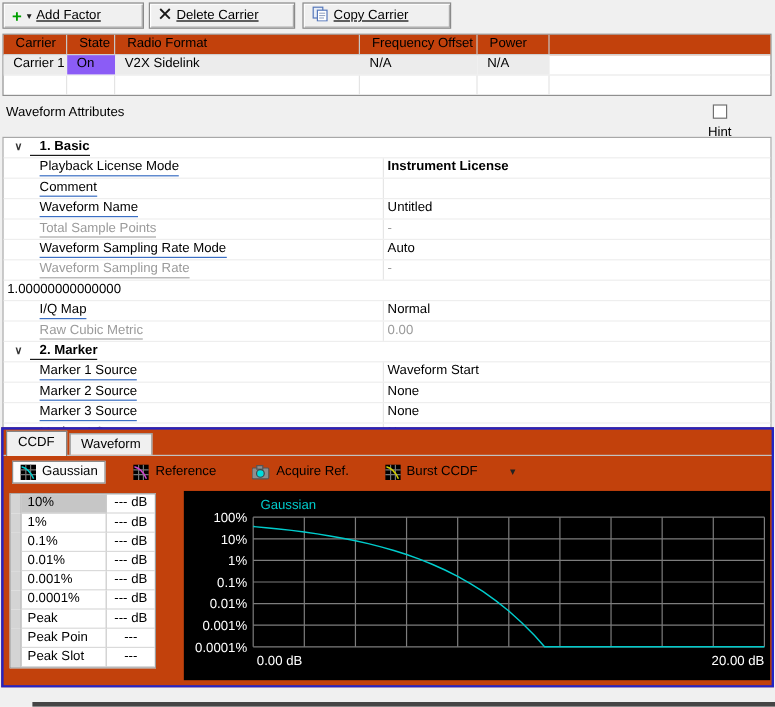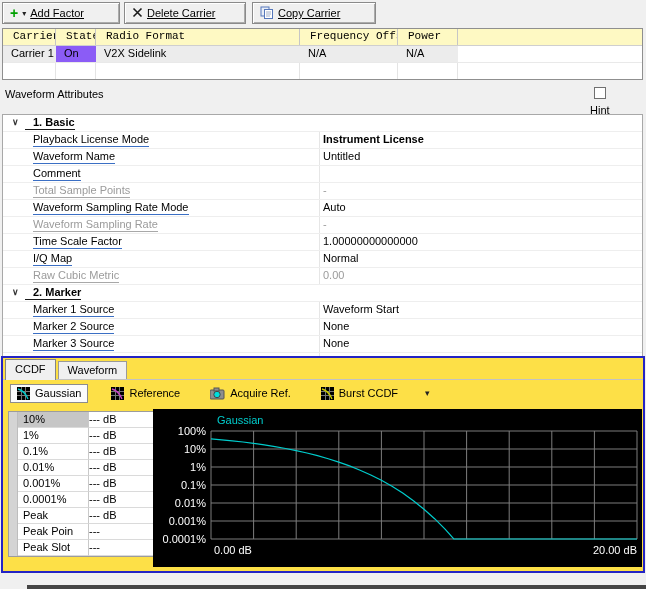--- a/index.html
+++ b/index.html
@@ -14,21 +14,21 @@
   .tbtn .lbl { text-decoration:underline; white-space:nowrap; }
   #btn-add  { left:2px;   width:118px; }
   #btn-del  { left:124px; width:122px; }
   #btn-copy { left:252px; width:124px; }
   .plus { color:#00a000; font-weight:bold; font-size:14px; line-height:12px; }
   .mini-arrow { font-size:8px; color:#222; }
 
   
   #carrier-table { position:absolute; left:2px; top:28px; width:641px; background:#fff;
                    border:1px solid #8f8f8f; box-sizing:border-box; }
-  .ct-header { display:flex; height:16px; background:#fef9c3; border-bottom:1px solid #cfcfcf;font-family:Liberation Mono, monospace; }
+  .ct-header { display:flex; height:16px; background:#c2410c; border-bottom:1px solid #cfcfcf; }
   .ct-hcell { box-sizing:border-box; padding-left:10px; line-height:15px; border-right:1px solid #c6c6c6; overflow:hidden; white-space:nowrap; }
   .ct-row { display:flex; height:16px; border-bottom:1px solid #e9e9e9; }
   .ct-row:last-child { border-bottom:none; }
   .ct-cell { box-sizing:border-box; padding-left:8px; line-height:15px; overflow:hidden; white-space:nowrap; border-right:1px solid #e4e4e4; }
 
   
   #wa-title { position:absolute; left:5px; top:88px; }
   #hint-box { position:absolute; left:590px; top:87px; display:flex; align-items:center; gap:5px;flex-direction:column; }
   .checkbox { width:12px; height:12px; background:#fff; border:1px solid #707070; box-sizing:border-box; }
 
@@ -41,42 +41,42 @@
   .pg-sec-label { display:inline-block; height:14px; border-bottom:1px solid #1a1a1a; padding-left:8px; }
   .pg-label-cell { width:317px; box-sizing:border-box; padding-left:30px; border-right:1px solid #e6e6e6; overflow:hidden; white-space:nowrap; }
   .pg-label { display:inline-block; height:14px; border-bottom:1px solid #3b6fc4; }
   .pg-value { padding-left:3px; white-space:nowrap; }
   .pg-row.disabled .pg-label { color:#9b9b9b; border-bottom-color:#a8a8a8; }
   .pg-row.disabled .pg-value { color:#9b9b9b; }
   .pg-value.bold { font-weight:bold; }
 
   
   #bottom-panel { position:absolute; left:1px; top:356px; width:644px; height:217px;
-                  border:2px solid #2424c4; background:#fde047; box-sizing:border-box; }
+                  border:2px solid #2424c4; background:#c2410c; box-sizing:border-box; }
   .tab-bar { height:21px; display:flex; align-items:flex-end; padding-left:2px;
              border-bottom:1px solid #c2c2c2; }
   .tab { border:1px solid #9a9a9a; border-bottom:none; background:#f0f0f0;
          padding:0 9px; height:17px; line-height:17px; margin-right:2px; }
   .tab.active { height:20px; line-height:19px; margin-bottom:-1px; border-color:#858585; }
   .ccdf-toolbar { height:26px; display:flex; align-items:center; padding-left:7px; gap:16px; }
   .cbtn { display:flex; align-items:center; gap:5px; padding:2px 6px; border:1px solid transparent; }
   .cbtn.active { border:1px solid #8c8c8c; background:#fbfbfb; }
   .cbtn svg { display:block; }
   .dd-arrow { font-size:9px; color:#222; padding:2px 4px; }
   .panel-content { position:relative; height:164px; }
 
   
   #stats-table { position:absolute; left:5px; top:5px; background:#fff;
                  border:1px solid #9c9c9c; }
   .st-row { display:flex; height:16px; }
   .st-strip { width:9px; background:#d4d4d4; border-right:1px solid #bdbdbd; box-sizing:border-box; }
   .st-label { width:71px; box-sizing:border-box; padding-left:5px; line-height:15px;
               border-right:1px solid #c9c9c9; border-bottom:1px solid #dadada; overflow:hidden; white-space:nowrap; }
-  .st-value { width:64px; box-sizing:border-box; padding-left:0; line-height:15px;
-              border-bottom:1px solid #dadada; white-space:nowrap; }
+  .st-value { width:40px; box-sizing:border-box; padding-left:0; line-height:15px;
+              border-bottom:1px solid #dadada; white-space:nowrap;text-align:center; }
   .st-row.first .st-label { background:#c6c6c6; }
 
   
   #ccdf-chart { position:absolute; left:150px; top:3px; }
 
   
   #status-area { position:absolute; left:0; top:573px; width:646px; height:16px; background:#f0f0f0; }
   #taskbar-strip { position:absolute; left:27px; bottom:0; width:619px; height:4px; background:#454545; }
 </style>
 </head>
@@ -140,41 +140,40 @@
   <div id="prop-grid">
       <div class="pg-row section">
         <span class="pg-chevron">∨</span>
         <span class="pg-sec-label">1. Basic</span>
       </div>
       <div class="pg-row">
         <div class="pg-label-cell"><span class="pg-label">Playback License Mode</span></div>
         <div class="pg-value bold">Instrument License</div>
       </div>
       <div class="pg-row">
+        <div class="pg-label-cell"><span class="pg-label">Comment</span></div>
+        <div class="pg-value"></div>
+      </div>
+      <div class="pg-row">
         <div class="pg-label-cell"><span class="pg-label">Waveform Name</span></div>
         <div class="pg-value">Untitled</div>
-      </div>
-      <div class="pg-row">
-        <div class="pg-label-cell"><span class="pg-label">Comment</span></div>
-        <div class="pg-value"></div>
       </div>
       <div class="pg-row disabled">
         <div class="pg-label-cell"><span class="pg-label">Total Sample Points</span></div>
         <div class="pg-value">-</div>
       </div>
       <div class="pg-row">
         <div class="pg-label-cell"><span class="pg-label">Waveform Sampling Rate Mode</span></div>
         <div class="pg-value">Auto</div>
       </div>
       <div class="pg-row disabled">
         <div class="pg-label-cell"><span class="pg-label">Waveform Sampling Rate</span></div>
         <div class="pg-value">-</div>
       </div>
       <div class="pg-row">
-        <div class="pg-label-cell"><span class="pg-label">Time Scale Factor</span></div>
         <div class="pg-value">1.00000000000000</div>
       </div>
       <div class="pg-row">
         <div class="pg-label-cell"><span class="pg-label">I/Q Map</span></div>
         <div class="pg-value">Normal</div>
       </div>
       <div class="pg-row disabled">
         <div class="pg-label-cell"><span class="pg-label">Raw Cubic Metric</span></div>
         <div class="pg-value">0.00</div>
       </div>

